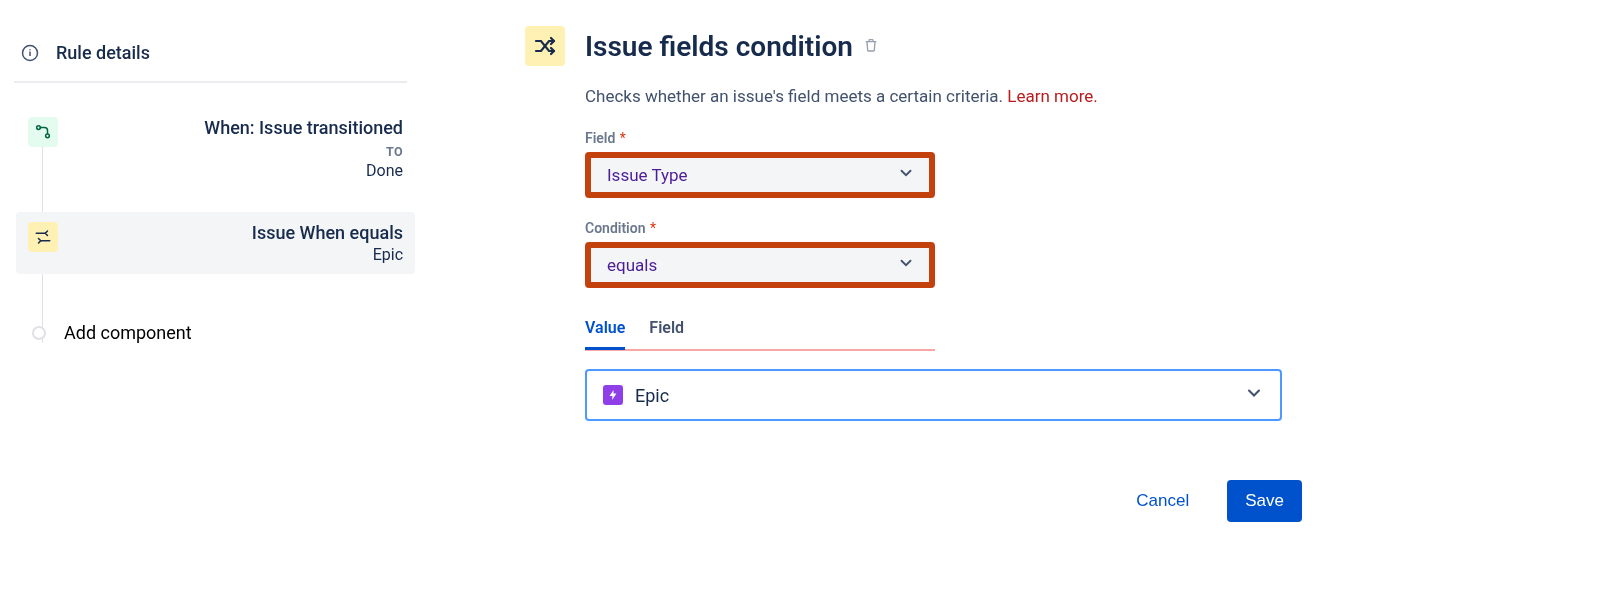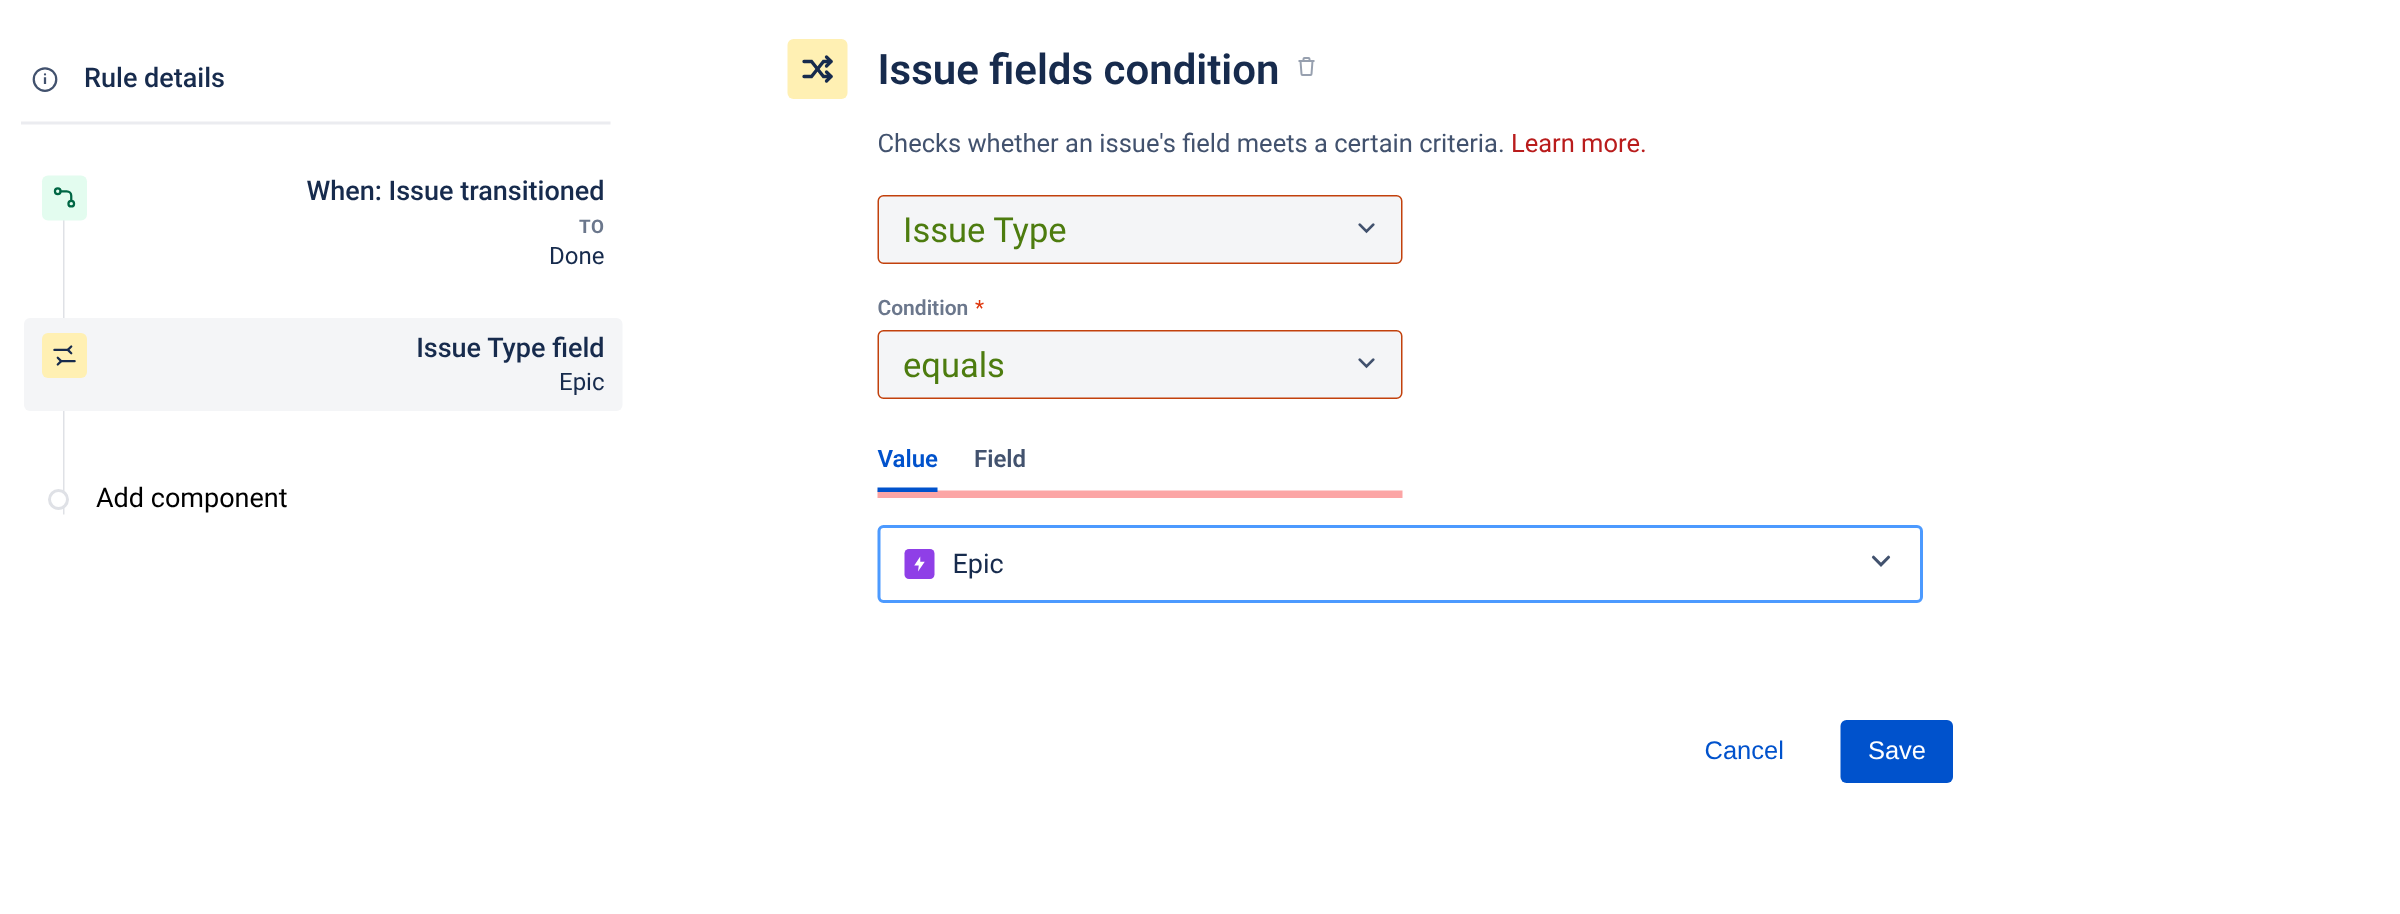--- a/index.html
+++ b/index.html
@@ -128,31 +128,31 @@
     margin-left: 60px;
     margin-top: 24px;
   }
   .field-label {
     font-size: 14px; font-weight:600; color:#6B778C;
     margin-bottom: 6px;
   }
   .req { color:#DE350B; font-weight:400; margin-left:1px;}
   .select {
     width: 350px; height: 46px;
-    background:#F4F5F7; border:1px solid #c2410c; border-radius:4px;
+    background:#F4F5F7; border:6px solid #c2410c; border-radius:4px;
     display:flex; align-items:center; justify-content:space-between;
     padding: 0 14px 0 16px;
-    font-size: 23px; color:#4d7c0f;
+    font-size: 17px; color:#4c1d95;
     margin-bottom: 22px;
     cursor:pointer;
   }
   .chev { color:#42526E; }
   .tabs {
     display:flex; gap: 24px;
-    border-bottom: 5px solid #fca5a5;
+    border-bottom: 2px solid #fca5a5;
     width: 350px;
     margin-top: 4px;
   }
   .tab {
     padding: 8px 0 10px 0;
     font-size: 16px; font-weight:600; color:#42526E;
     cursor:pointer;
   }
   .tab.active { color:#0052CC; border-bottom: 3px solid #0052CC; margin-bottom:-1px;}
   .value-select {
@@ -222,21 +222,21 @@
       <div class="step selected">
         <div class="step-icon yellow">
           <svg width="18" height="18" viewBox="0 0 24 24" fill="none" stroke="currentColor" stroke-width="2" stroke-linecap="round">
             <path d="M3 7 H15"></path>
               <path d="M15 7 l3 -3 M15 7 l3 3"></path>
             <path d="M21 17 H9"></path>
               <path d="M9 17 l-3 -3 M9 17 l-3 3"></path>
           </svg>
         </div>
         <div class="step-body">
-          <div class="step-title">Issue Type field</div>
+          <div class="step-title">Issue When equals</div>
           <div class="step-sub-value">Epic</div>
         </div>
       </div>
 
       <div class="add-component">
         <div class="add-dot"></div>
         <div class="add-text">Add component</div>
       </div>
     </div>
   </div>
@@ -261,20 +261,23 @@
         </span>
       </div>
     </div>
 
     <div class="desc">
       <span>Checks whether an issue's field meets a certain criteria. </span>
       <a href="#">Learn more.</a>
     </div>
 
     <div class="form">
+      <div class="field-label">
+        <span>Field</span><span class="req"> *</span>
+      </div>
       <div class="select">
         <span>Issue Type</span>
         <span class="chev">
           <svg width="18" height="18" viewBox="0 0 24 24" fill="none" stroke="currentColor" stroke-width="2.5" stroke-linecap="round">
               <path d="M6 9l6 6 6-6"></path>
             </svg>
         </span>
       </div>
 
       <div class="field-label">

